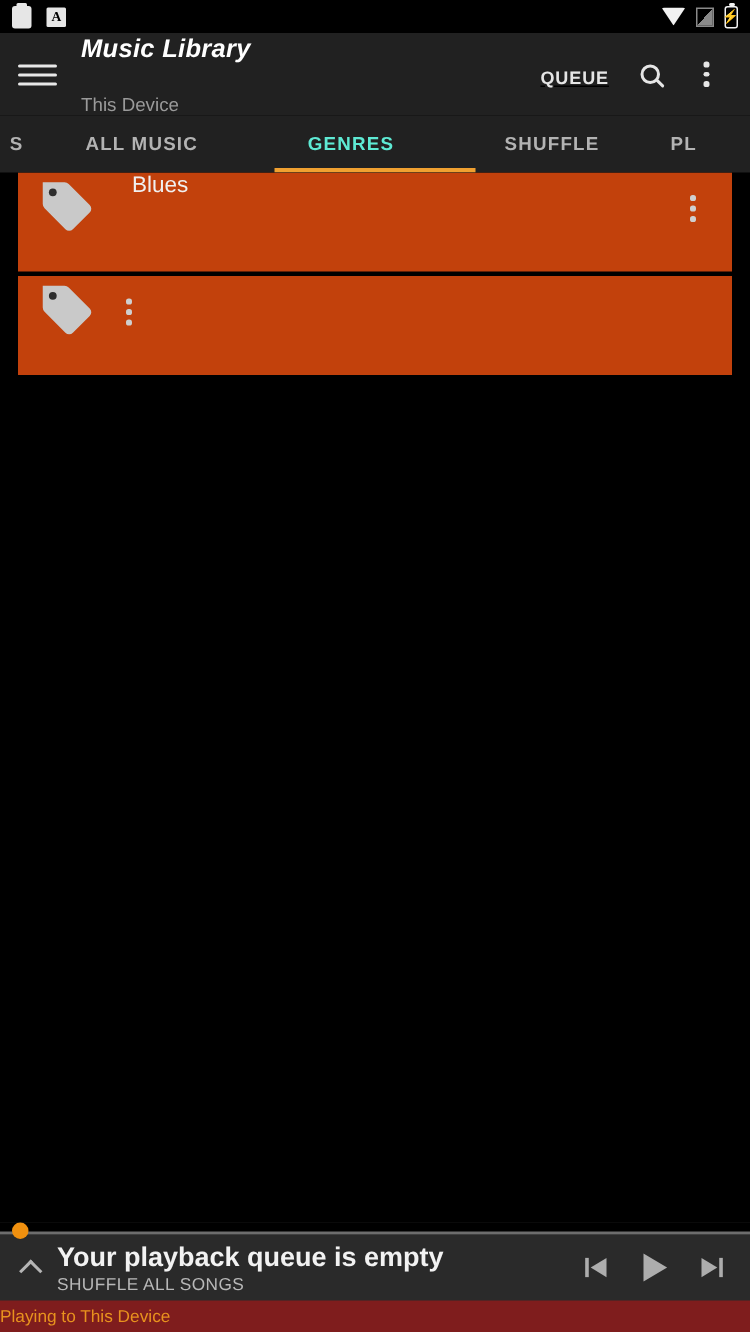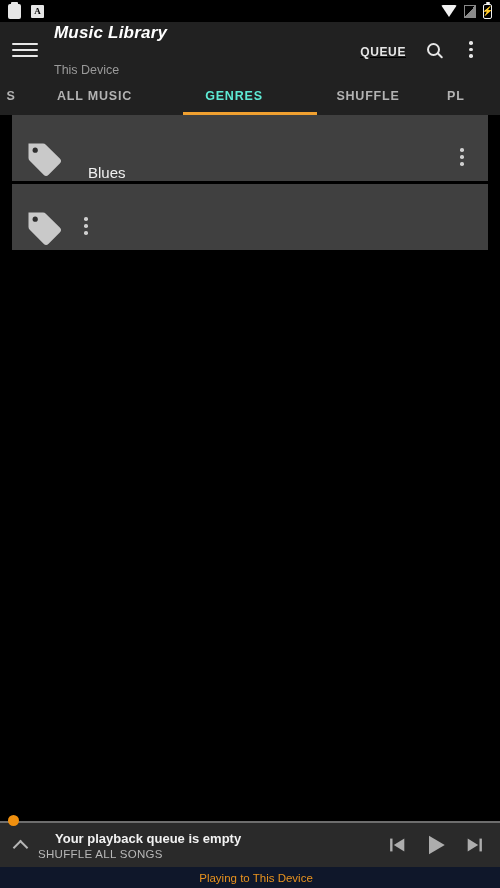--- a/index.html
+++ b/index.html
@@ -99,22 +99,22 @@
     flex: 0 0 auto;
   }
   .tab.active { color: #5eead4; }
   .tab-indicator {
     position: absolute; bottom: 0; height: 3px; background: #F0A030;
   }
 
   
   .list { padding: 0; background: #000; }
   .card {
-    margin: 0 12px; background: #404040; height: 66px;
-    display: flex; align-items: flex-end; padding: 0 6px 0 10px;
+    margin: 0 12px; background: #c2410c; height: 66px;
+    display: flex; align-items: flex-start; padding: 0 6px 0 10px;
     cursor: pointer;
   }
   .card + .card { margin-top: 3px; }
   .tag-icon {
     width: 44px; height: 44px; position: relative; flex: 0 0 44px;
   }
   .tag-icon svg { display:block; }
   .card-label {
     font-size: 15px; color: #f0f0f0; margin-left: 22px; flex: 1;
   }
@@ -145,27 +145,27 @@
   }
   .chev-btn {
     width: 32px; height: 32px; display: flex; align-items: center;
     justify-content: center; cursor: pointer; flex: 0 0 32px;
   }
   .chev {
     width: 11px; height: 11px; border-left: 2.5px solid #b5b5b5;
     border-top: 2.5px solid #b5b5b5; transform: rotate(45deg); margin-top: 5px;
   }
   .player-texts { display: flex; flex-direction: column; justify-content: center; margin-left: 2px; }
-  .pl-title { font-size: 13px; color: #f2f2f2; font-weight: bold; margin-left: 17px; }
+  .pl-title { font-size: 18px; color: #f2f2f2; font-weight: bold; }
   .pl-sub { font-size: 11.5px; color: #b8b8b8; letter-spacing: .3px; margin-top: 2px; }
   .transport { margin-left: auto; display: flex; align-items: center; gap: 14px; padding-right: 6px; }
   .tbtn { cursor: pointer; display: flex; align-items: center; justify-content: center; }
   .castbar {
-    height: 21px; background: #0f172a; display: flex; align-items: center;
-    justify-content: center; cursor: pointer; padding-left: 12px;
+    height: 21px; background: #7f1d1d; display: flex; align-items: center;
+    justify-content: flex-start; cursor: pointer;
   }
   .castbar span { font-size: 11.5px; color: #E8921E; }
 </style>
 </head>
 <body>
 
 <div class="screen">
 
   <div class="statusbar">
     <div class="sb-left">

